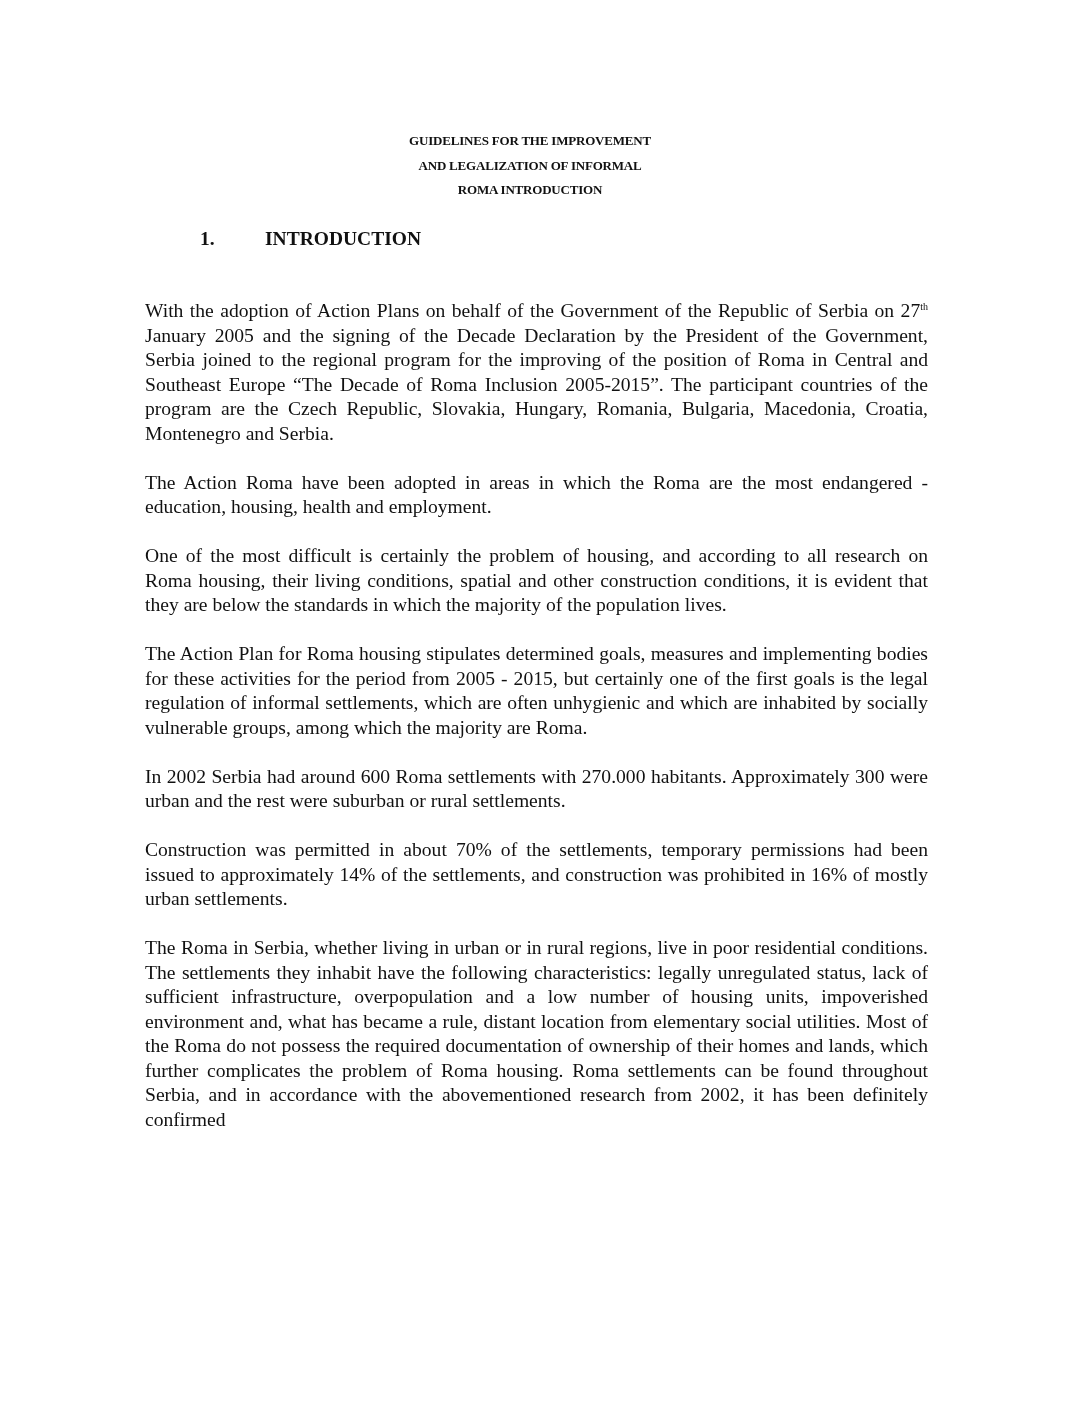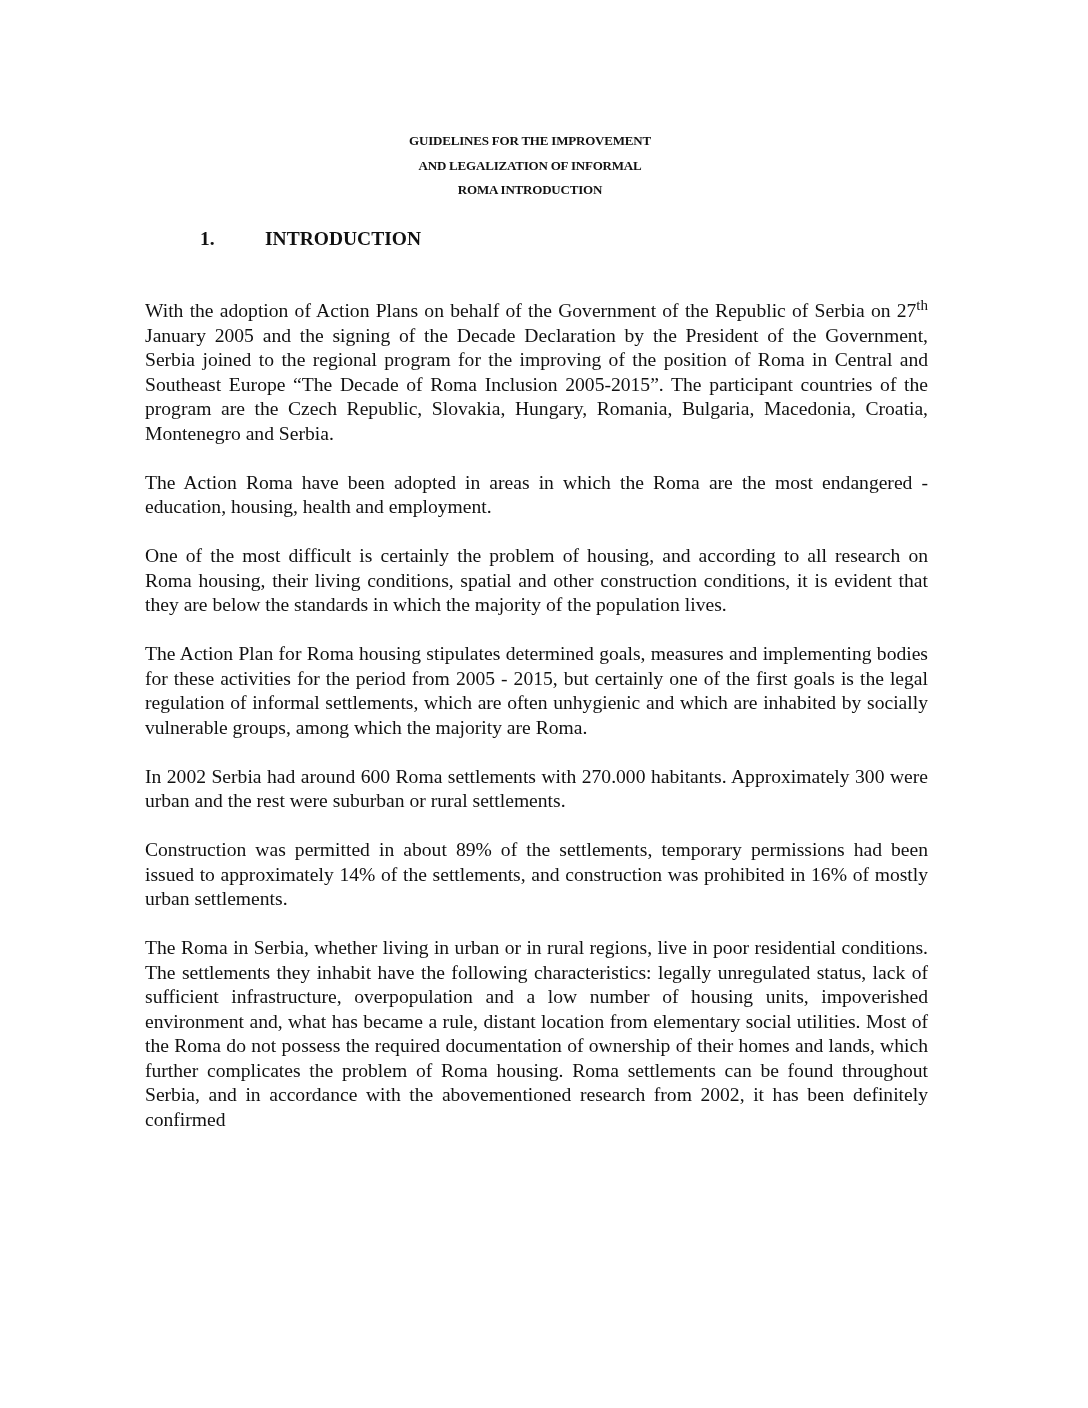--- a/index.html
+++ b/index.html
@@ -18,21 +18,21 @@
     position: absolute; left: 160px; top: 227px; font-weight: bold; font-size: 19.5px;
     line-height: 24px;
     margin-left: 40px;
   }
   .heading .num { display: inline-block; width: 65px; }
   .body {
     position: absolute; left: 145px; width: 783px; top: 299px;
     font-size: 19.6px; line-height: 24.5px; text-align: justify;
   }
   .body p { margin: 0 0 24.5px 0; }
-  .body sup { font-size: 15px; line-height: 0; vertical-align: 7px; }
+  .body sup { font-size: 10px; line-height: 0; vertical-align: 7px; }
 </style>
 </head>
 <body>
 
 <div class="page">
   <div class="title">
     <div>GUIDELINES FOR THE IMPROVEMENT</div>
     <div>AND LEGALIZATION OF INFORMAL</div>
     <div>ROMA INTRODUCTION</div>
   </div>
@@ -40,16 +40,16 @@
   <div class="heading">
     <span class="num">1.</span><span>INTRODUCTION</span>
   </div>
 
   <div class="body">
     <p><span>With the adoption of Action Plans on behalf of the Government of the Republic of Serbia on 27</span><sup>th</sup><span> January 2005 and the signing of the Decade Declaration by the President of the Government,  Serbia joined to the regional program for the improving of the position of Roma in Central and Southeast Europe “The Decade of Roma Inclusion 2005-2015”. The participant countries of the program are the Czech Republic, Slovakia, Hungary, Romania, Bulgaria, Macedonia, Croatia, Montenegro and Serbia.</span></p>
     <p>The Action Roma have been adopted in areas in which the Roma are the most endangered - education, housing, health and employment.</p>
     <p>One of the most difficult is certainly the problem of housing, and according to all research on Roma housing, their living conditions, spatial and other construction conditions, it is evident that they are below the standards in which the majority of the population lives.</p>
     <p>The Action Plan for Roma housing stipulates determined goals, measures and implementing bodies for these activities for the period from 2005 - 2015, but certainly one of the first goals is the legal regulation of informal settlements, which are often unhygienic and which are inhabited by socially vulnerable groups, among which the majority are Roma.</p>
     <p>In 2002 Serbia had around 600 Roma settlements with 270.000 habitants. Approximately 300 were urban and the rest were suburban or rural settlements.</p>
-    <p>Construction was permitted in about 89% of the settlements, temporary permissions had been issued to approximately 14% of the settlements, and construction was prohibited in 16% of mostly urban settlements.</p>
+    <p>Construction was permitted in about 70% of the settlements, temporary permissions had been issued to approximately 14% of the settlements, and construction was prohibited in 16% of mostly urban settlements.</p>
     <p>The Roma in Serbia, whether living in urban or in rural regions, live in poor residential conditions. The settlements they inhabit have the following characteristics: legally unregulated status, lack of sufficient infrastructure, overpopulation and a low number of housing units, impoverished environment and, what has became a rule, distant location from elementary social utilities. Most of the Roma do not possess the required documentation of ownership of their homes and lands, which further complicates the problem of Roma housing. Roma settlements can be found throughout Serbia, and in accordance with the abovementioned research from 2002, it has been definitely confirmed</p>
   </div>
 </div>
 
 </body></html>

